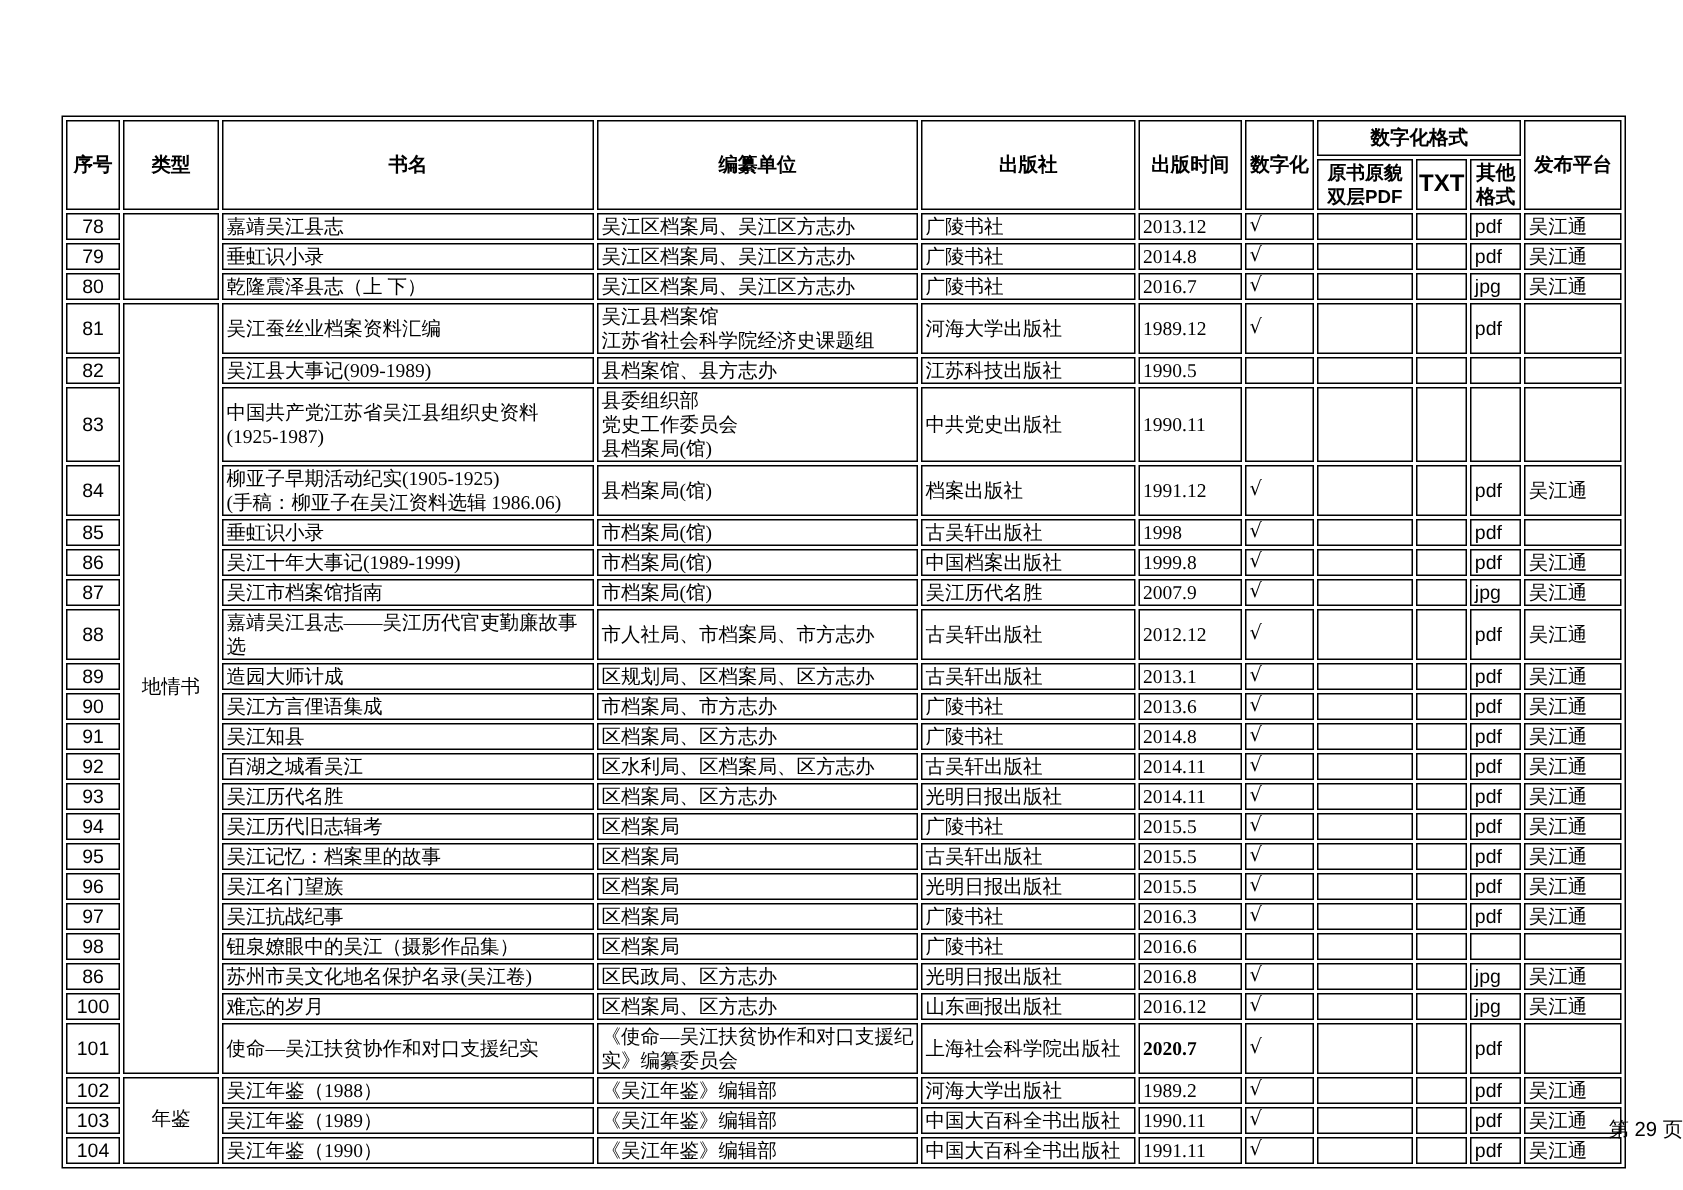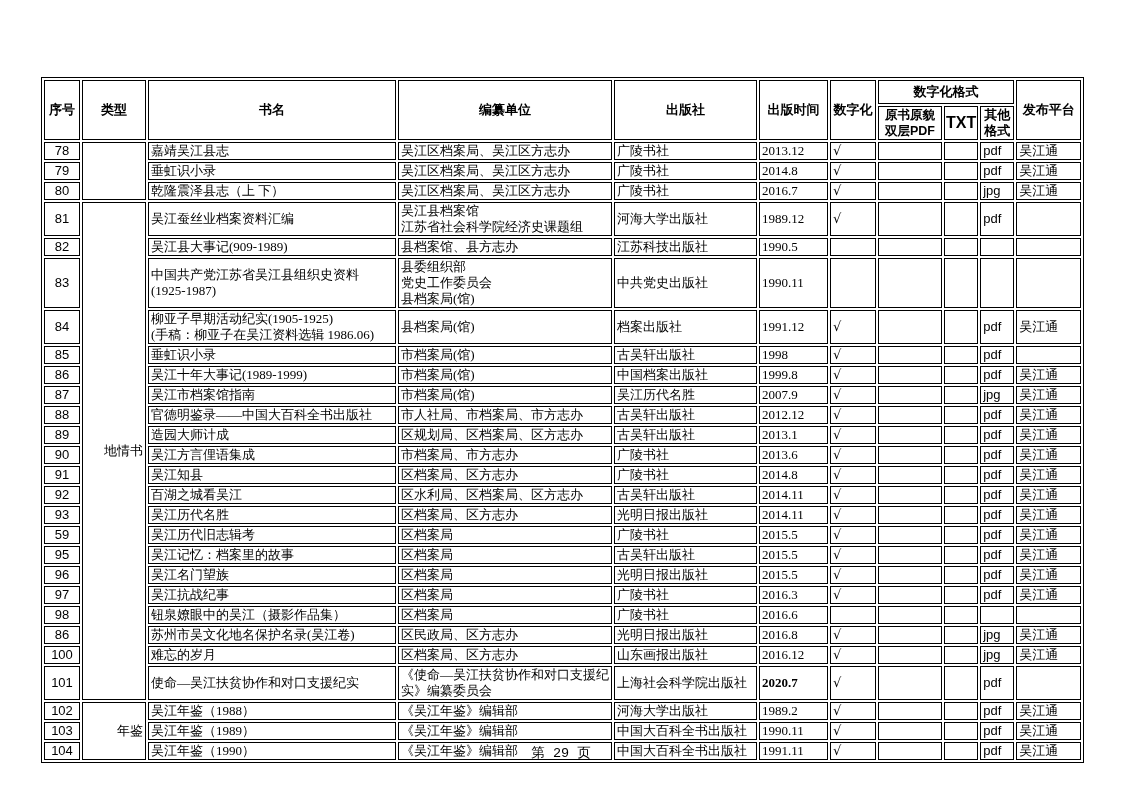--- a/index.html
+++ b/index.html
@@ -35,33 +35,33 @@
     font-weight: bold;
     text-align: center;
     white-space: pre-line;
     padding: 0 1px;
   }
   thead tr.top th { height: 24px; }
   thead tr.sub th { height: 32px; }
 
   td.seq  { text-align: center; font-family: "Liberation Sans", "DejaVu Sans", sans-serif; }
   td.type {
-    font-family: Liberation Sans, sans-serif;
-    font-weight: bold; text-align: right; vertical-align: top; padding-top: 1px;
+    font-family: Liberation Mono, monospace;
+    font-weight: bold; text-align: center; vertical-align: top; padding-top: 1px;
   }
   td.title, td.compiler, td.pub, td.plat { text-align: left; }
   td.date  { text-align: left; }
   td.date.right { text-align: left; font-weight: bold; }
   td.digit { text-align: left; padding-left: 4px; font-family: "DejaVu Sans", sans-serif; font-size: 13px; }
   td.fmt   { font-family: "Liberation Sans", "DejaVu Sans", sans-serif; font-size: 12.5px; }
 
   .footer {
     position: absolute; left: 0; top: 744px; width: 1122px;
-    text-align: center; font-size: 13.5px;
-    font-family: Liberation Mono, monospace;
+    text-align: right; font-size: 13.5px;
+    font-family: Liberation Sans, sans-serif;
   }
 </style>
 </head>
 <body>
 
 <div class="page">
 
   <table class="books">
     <colgroup>
       <col style="width:36px">
@@ -219,21 +219,21 @@
           <td class="pub">吴江历代名胜</td>
           <td class="date">2007.9</td>
           <td class="digit">√</td>
           <td class="fmt"></td>
           <td class="fmt"></td>
           <td class="fmt">jpg</td>
           <td class="plat">吴江通</td>
         </tr>
         <tr>
           <td class="seq">88</td>
-          <td class="title">官德明鉴录——中国大百科全书出版社</td>
+          <td class="title">嘉靖吴江县志——吴江历代官吏勤廉故事选</td>
           <td class="compiler">市人社局、市档案局、市方志办</td>
           <td class="pub">古吴轩出版社</td>
           <td class="date">2012.12</td>
           <td class="digit">√</td>
           <td class="fmt"></td>
           <td class="fmt"></td>
           <td class="fmt">pdf</td>
           <td class="plat">吴江通</td>
         </tr>
         <tr>
@@ -290,21 +290,21 @@
           <td class="compiler">区档案局、区方志办</td>
           <td class="pub">光明日报出版社</td>
           <td class="date">2014.11</td>
           <td class="digit">√</td>
           <td class="fmt"></td>
           <td class="fmt"></td>
           <td class="fmt">pdf</td>
           <td class="plat">吴江通</td>
         </tr>
         <tr>
-          <td class="seq">59</td>
+          <td class="seq">94</td>
           <td class="title">吴江历代旧志辑考</td>
           <td class="compiler">区档案局</td>
           <td class="pub">广陵书社</td>
           <td class="date">2015.5</td>
           <td class="digit">√</td>
           <td class="fmt"></td>
           <td class="fmt"></td>
           <td class="fmt">pdf</td>
           <td class="plat">吴江通</td>
         </tr>

